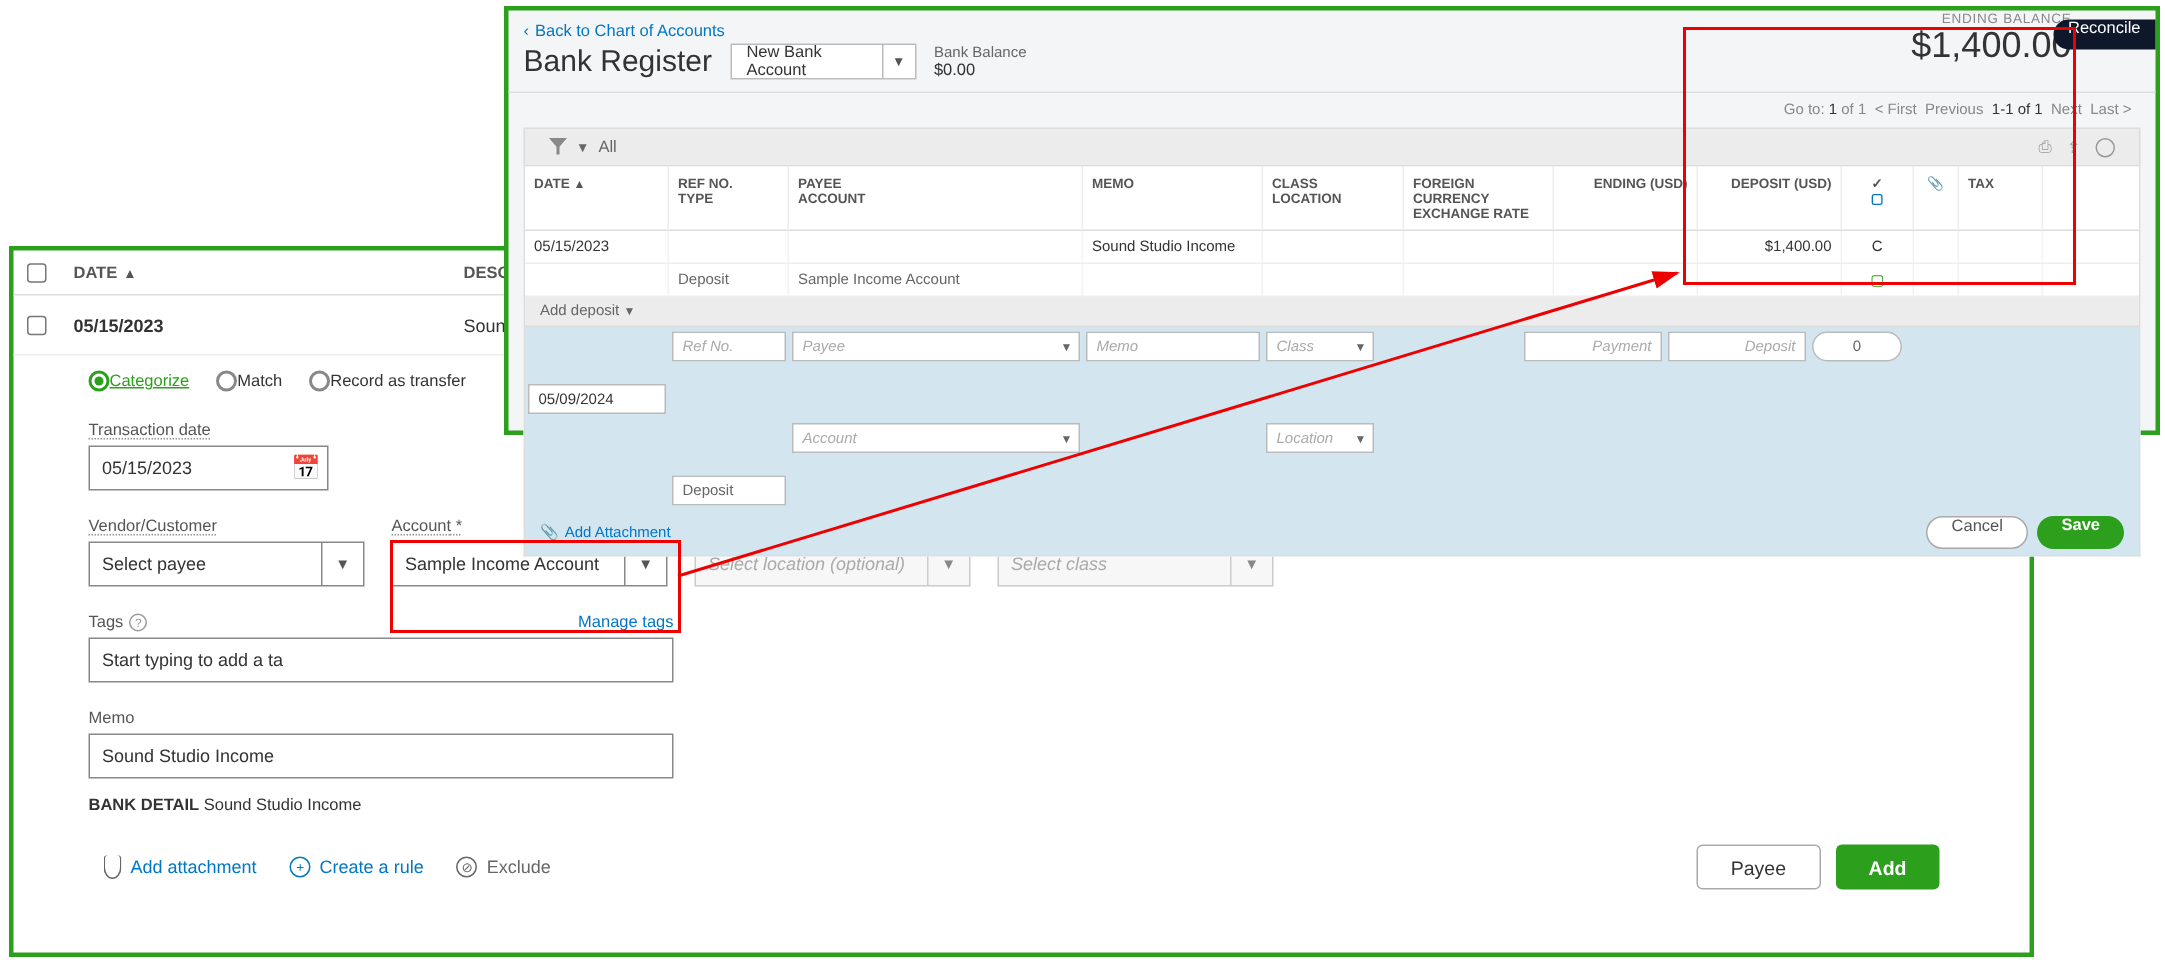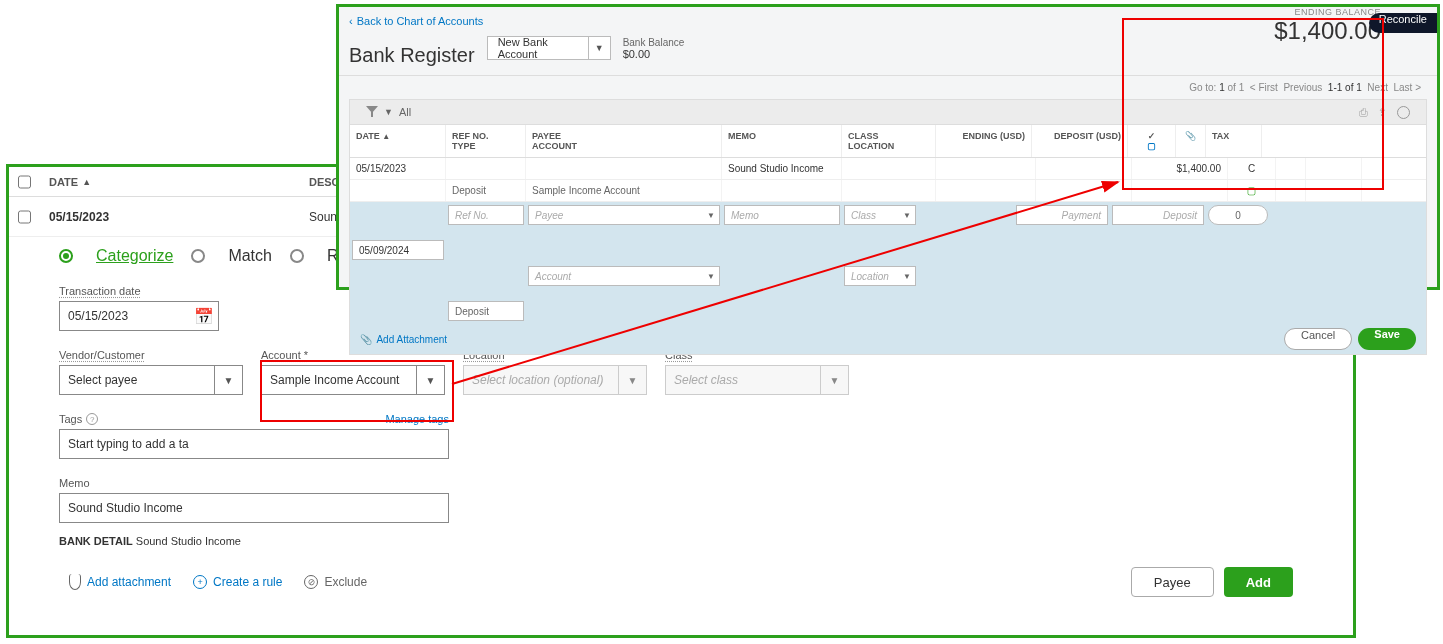--- a/index.html
+++ b/index.html
@@ -34,21 +34,21 @@
   height: 40px;
   font-size: 12px;
   color: #333;
   border-bottom: 1px solid #eee;
 }
 
 
 .bp-detail { padding: 10px 50px; }
 
 .radio-row { display: flex; gap: 18px; align-items: center; margin-bottom: 20px; }
-.radio-item { display: flex; align-items: center; gap: 23px; font-size: 16px; color: #333; justify-content: flex-end; }
+.radio-item { display: flex; align-items: center; gap: 0; font-size: 11px; color: #333; justify-content: flex-end; }
 .radio-outer { width: 14px; height: 14px; border: 2px solid #888; border-radius: 50%; display: inline-flex; align-items: center; justify-content: center; }
 .radio-outer.sel { border-color: #2ca01c; }
 .radio-inner { width: 6px; height: 6px; background: #2ca01c; border-radius: 50%; }
 .radio-item.sel .lbl { text-decoration: underline; color: #2ca01c; }
 
 .field-row { display: flex; gap: 18px; margin-bottom: 18px; }
 .field { display: flex; flex-direction: column; gap: 4px; }
 .field-label { font-size: 11px; color: #555; text-decoration: underline dotted #999; text-underline-offset: 2px; }
 .field-label.req::after { content: ' *'; }
 .input-wrap { display: flex; align-items: center; border: 1px solid #888; height: 30px; background: #fff; }
@@ -90,21 +90,21 @@
   position: absolute;
   left: 336px; top: 4px;
   width: 1104px; height: 286px;
   border: 3px solid #2ca01c;
   background: #f4f5f6;
   z-index: 2;
 }
 .fp-top { padding: 4px 10px 8px 10px; border-bottom: 1px solid #ddd; position:relative;}
 .fp-back { font-size: 11px; color: #0077c5; display:inline-flex; align-items:center; gap:4px; margin-bottom:2px;}
 .fp-title-row { display:flex; align-items:center; gap:12px; }
-.fp-title { font-size: 20px; color: #333; margin-top: 15px; }
+.fp-title { font-size: 20px; color: #333; }
 .fp-select { display:flex; align-items:center; border:1px solid #bbb; background:#fff; height:24px; }
 .fp-select-text { padding:0 10px; font-size:11px; color:#333; width:100px; }
 .fp-select-caret { width:22px; border-left:1px solid #bbb; display:flex;align-items:center;justify-content:center; font-size:9px; color:#555; height:100%;}
 .fp-bankbal { font-size:10px; color:#666; }
 .fp-bankbal-val { font-size:11px; color:#333;}
 
 .fp-ending { position:absolute; right:56px; top:0; text-align:right;}
 .fp-ending-label { font-size:9px; color:#888; letter-spacing:0.5px;}
 .fp-ending-val { font-size:24px; color:#333;}
 .fp-reconcile { position:absolute; right:0; top:6px;}
@@ -339,20 +339,21 @@
   </div>
 
   <div class="fp-table">
 
     <div class="fp-th-row">
       <div class="fp-th col-date"><span>DATE</span> <span style="font-size:8px">▲</span></div>
       <div class="fp-th col-ref"><span>REF NO.</span><br><span>TYPE</span></div>
       <div class="fp-th col-payee"><span>PAYEE</span><br><span>ACCOUNT</span></div>
       <div class="fp-th col-memo">MEMO</div>
       <div class="fp-th col-class"><span>CLASS</span><br><span>LOCATION</span></div>
+      <div class="fp-th col-fx"><span>FOREIGN CURRENCY</span><br><span>EXCHANGE RATE</span></div>
       <div class="fp-th col-pay">ENDING (USD)</div>
       <div class="fp-th col-dep">DEPOSIT (USD)</div>
       <div class="fp-th col-chk">✓<br><span style="color:#0077c5">▢</span></div>
       <div class="fp-th col-att">📎</div>
       <div class="fp-th col-tax">TAX</div>
     </div>
 
     <div class="fp-tr">
       <div class="fp-td col-date">05/15/2023</div>
       <div class="fp-td col-ref"></div>
@@ -374,20 +375,23 @@
       <div class="fp-td col-memo"></div>
       <div class="fp-td col-class"></div>
       <div class="fp-td col-fx"></div>
       <div class="fp-td col-pay"></div>
       <div class="fp-td col-dep"></div>
       <div class="fp-td col-chk" style="color:#2ca01c">▢</div>
       <div class="fp-td col-att"></div>
       <div class="fp-td col-tax"></div>
     </div>
 
+    <div class="fp-adddep">
+      <span>Add deposit</span> <span style="font-size:8px">▼</span>
+    </div>
 
     <div class="fp-edit">
       <div class="fp-edit-row">
         <div class="fp-input filled" style="width:92px">05/09/2024</div>
         <div class="fp-input" style="width:76px">Ref No.</div>
         <div class="fp-input" style="width:192px">
             <span>Payee</span>
             <span class="caret-s">▼</span>
           </div>
         <div class="fp-input" style="width:116px">Memo</div>

